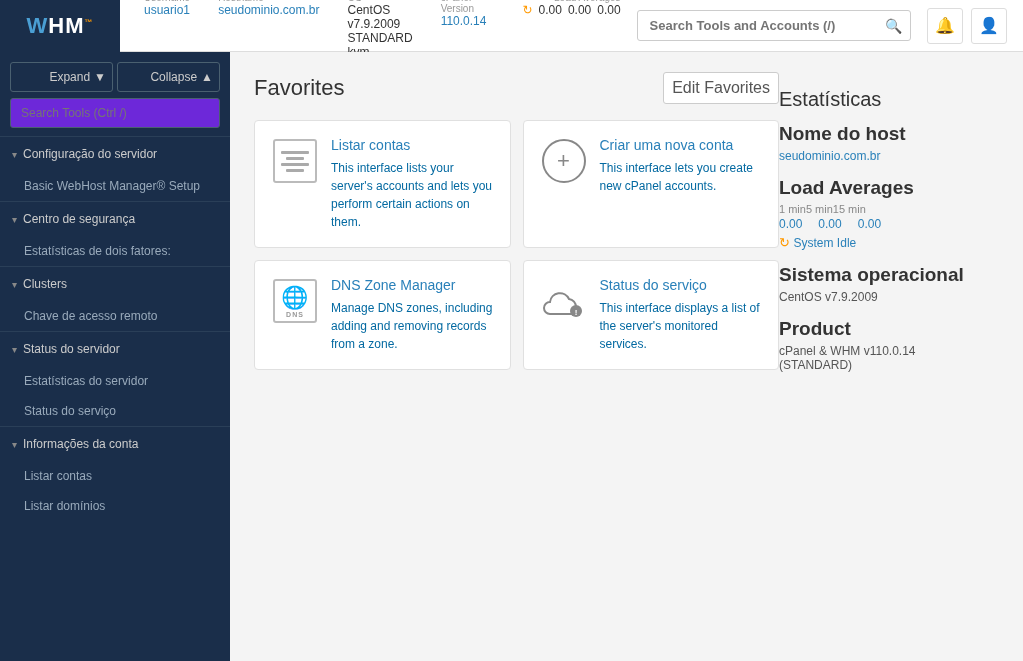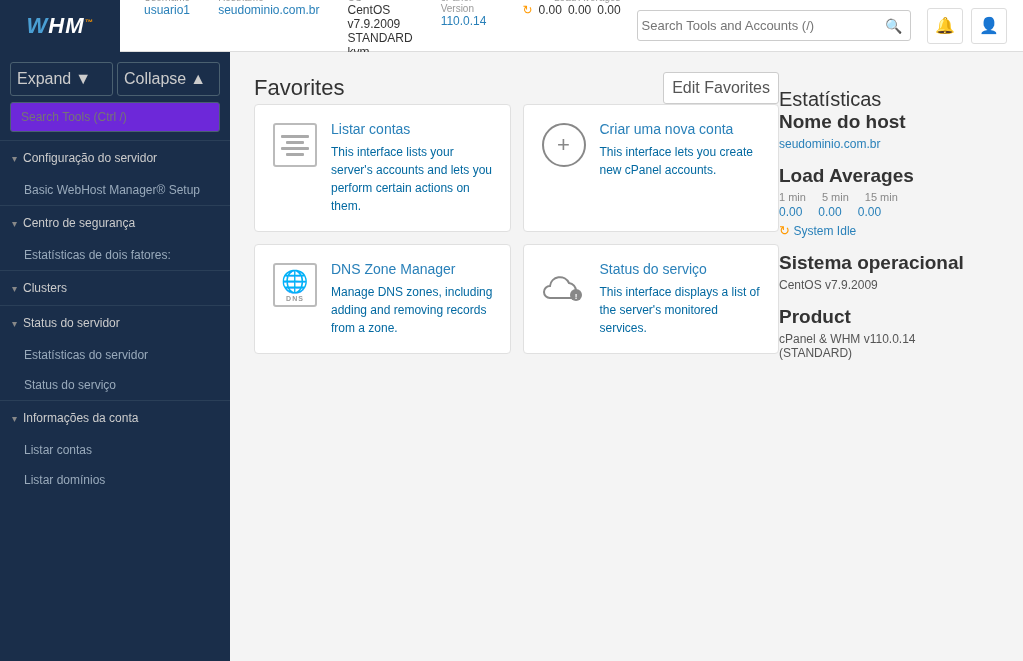--- a/index.html
+++ b/index.html
@@ -18,21 +18,20 @@
     .top-bar-logo {
       background: #1a2e4a;
       width: 120px;
       height: 52px;
       display: flex;
       align-items: center;
       justify-content: center;
       margin-left: -16px;
       padding: 8px 12px;
       flex-shrink: 0;
-      font-style: italic;
     }
     .whm-logo-text {
       color: white;
       font-size: 22px;
       font-weight: bold;
       letter-spacing: 1px;
     }
     .whm-logo-dot {
       color: #f90;
       font-size: 8px;
@@ -49,25 +48,26 @@
     .info-value { color: #2980b9; font-size: 12px; font-weight: 500; }
     .info-value.plain { color: #333; }
     .top-bar-search {
       flex: 1;
       max-width: 380px;
       margin: 0 16px;
       position: relative;
     }
     .top-bar-search input {
       width: 100%;
-      padding: 7px 36px 7px 4px;
+      padding: 7px 36px 7px 12px;
       border: 1px solid #ccc;
       border-radius: 3px;
       font-size: 13px;
       color: #4d7c0f;
+      font-weight: bold;
     }
     .search-icon-btn {
       position: absolute;
       right: 8px;
       top: 50%;
       transform: translateY(-50%);
       background: none;
       border: none;
       cursor: pointer;
       color: #888;
@@ -125,25 +125,25 @@
       gap: 4px;
       padding: 10px 10px 6px;
     }
     .sidebar-btn {
       flex: 1;
       padding: 7px 6px;
       border: 1px solid #4a6070;
       border-radius: 3px;
       background: transparent;
       color: #ccc;
-      font-size: 16px;
-      cursor: pointer;
-      display: flex;
-      align-items: center;
-      justify-content: flex-start;
+      font-size: 12px;
+      cursor: pointer;
+      display: flex;
+      align-items: center;
+      justify-content: flex-end;
       gap: 4px;
     }
     .sidebar-search {
       padding: 0 10px 8px;
     }
     .sidebar-search input {
       width: 100%;
       padding: 7px 10px;
       background: #6d28d9;
       border: 1px solid #4a6070;
@@ -176,21 +176,21 @@
       flex: 1;
       overflow-y: auto;
       padding: 20px 24px;
       background: #f4f4f4;
     }
 
     .favorites-header {
       display: flex;
       align-items: center;
       justify-content: space-between;
-      margin-bottom: 0;
+      margin-bottom: 16px;
     }
     .favorites-title {
       font-size: 22px;
       font-weight: normal;
       color: #333;
     }
     .edit-favorites-btn {
       padding: 6px 8px;
       border: 1px solid #ccc;
       border-radius: 3px;
@@ -248,35 +248,36 @@
     
     .stats-panel {
       width: 220px;
       flex-shrink: 0;
       padding: 16px 16px 0 0;
     }
     .stats-title {
       font-size: 20px;
       font-weight: normal;
       color: #333;
+      margin-bottom: 12px;
     }
     .stats-group { margin-bottom: 14px; }
     .stats-group-label {
       font-size: 19px;
       font-weight: bold;
       color: #333;
       margin-bottom: 4px;
     }
     .stats-value {
       font-size: 12px;
       color: #555;
     }
     .stats-row {
       display: flex;
-      gap: 16px;
+      gap: 0;
       font-size: 11px;
       color: #888;
       margin-bottom: 2px;
     }
     .stats-numbers {
       display: flex;
       gap: 16px;
       font-size: 12px;
     }
     .stats-num { color: #2980b9; }
@@ -428,20 +429,23 @@
       <div class="sidebar-item">
         <span>Estatísticas de dois fatores:</span>
       </div>
     </div>
 
     <div class="sidebar-section">
       <div class="sidebar-section-title">
         <span class="chevron">▾</span>
         <span>Clusters</span>
       </div>
+      <div class="sidebar-item">
+        <span>Chave de acesso remoto</span>
+      </div>
     </div>
 
     <div class="sidebar-section">
       <div class="sidebar-section-title">
         <span class="chevron">▾</span>
         <span>Status do servidor</span>
       </div>
       <div class="sidebar-item">
         <span>Estatísticas do servidor</span>
       </div>

